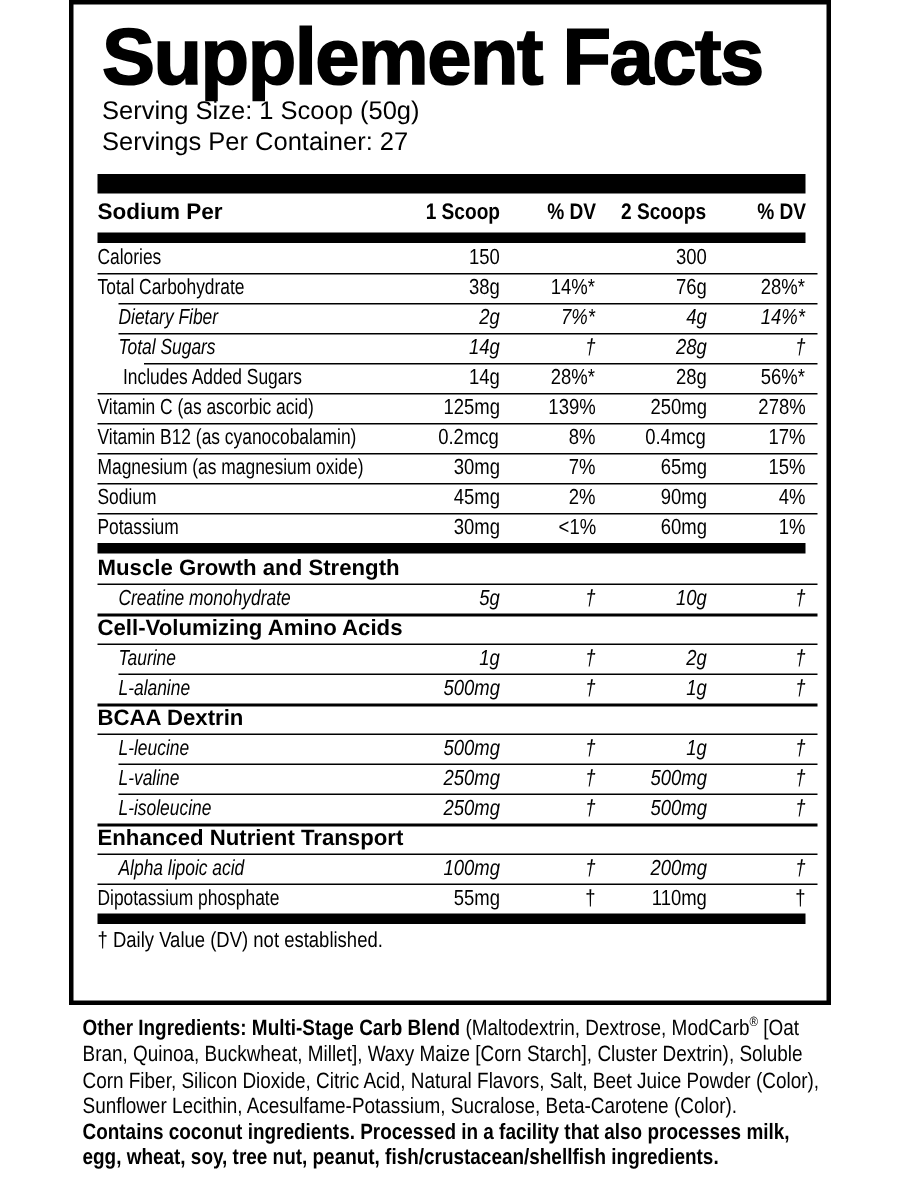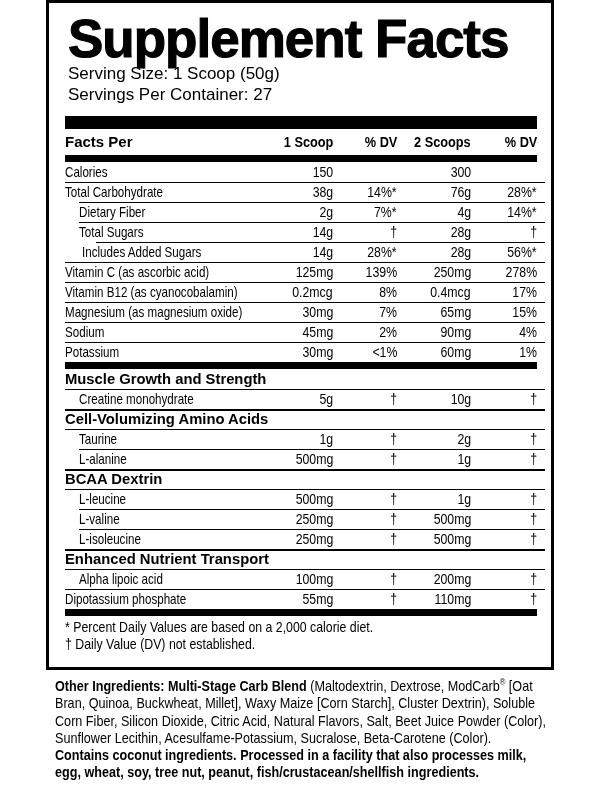--- a/index.html
+++ b/index.html
@@ -26,21 +26,21 @@
   .bar { background: #000; margin: 0 14px 0 16px; }
   .bar-lg { height: 13px; margin-top: 11px; }
   .bar-md { height: 7px; }
   .hdr, .row { position: relative; padding-left: 16px; padding-right: 14px; white-space: nowrap; }
   .hdr { height: 26px; line-height: 26px; font-size: 15px; font-weight: bold; }
   .row { height: 20px; line-height: 20px; font-size: 14.5px; }
   .row::before {
     content: ""; position: absolute; top: 0; left: 16px; right: 6px;
     height: 1px; background: #000;
   }
-  .row.ind1 { padding-left: 30px; }
+  .row.ind1 { padding-left: 30px; font-style: italic; }
   .row.ind1::before { left: 30px; }
   .row.ind2 { padding-left: 33px; }
   .row.ind2::before { left: 47px; }
   .row.fl::before { left: 16px; }
   .row.nl::before { display: none; }
   .row.thick::before { height: 2px; }
   .lbl { display: inline-block; transform: scaleX(0.8); transform-origin: 0 50%; white-space: nowrap; }
   .row.sec .lbl { font-weight: bold; transform: none; font-size: 14.8px; }
   .v {
     position: absolute; top: 0; white-space: nowrap;
@@ -63,21 +63,21 @@
 <body>
 
 <div class="panel">
   <div class="title">Supplement Facts</div>
   <div class="serving">Serving Size: 1 Scoop (50g)</div>
   <div class="serving">Servings Per Container: 27</div>
 
   <div class="bar bar-lg"></div>
 
   <div class="hdr">
-    <span>Facts Per</span>
+    <span>Sodium Per</span>
     <span class="v v1">1 Scoop</span>
     <span class="v v2">% DV</span>
     <span class="v v3">2 Scoops</span>
     <span class="v v4">% DV</span>
   </div>
 
   <div class="bar bar-md"></div>
 
   <div class="row ind0 nl">
     <span class="lbl">Calories</span>
@@ -217,18 +217,17 @@
     <span class="lbl">Dipotassium phosphate</span>
     <span class="v v1">55mg</span>
     <span class="v v2">†</span>
     <span class="v v3">110mg</span>
     <span class="v v4">†</span>
   </div>
 
   <div class="bar bar-md"></div>
 
   <div class="footnotes">
-    <div><span class="fscale">* Percent Daily Values are based on a 2,000 calorie diet.</span></div>
     <div><span class="fscale">† Daily Value (DV) not established.</span></div>
   </div>
 </div>
 
 <p class="other"><b>Other Ingredients: Multi-Stage Carb Blend</b><span> (Maltodextrin, Dextrose, ModCarb</span><sup>®</sup><span> [Oat Bran, Quinoa, Buckwheat, Millet], Waxy Maize [Corn Starch], Cluster Dextrin), Soluble Corn Fiber, Silicon Dioxide, Citric Acid, Natural Flavors, Salt, Beet Juice Powder (Color), Sunflower Lecithin, Acesulfame-Potassium, Sucralose, Beta-Carotene (Color). </span><b>Contains coconut ingredients. Processed in a facility that also processes milk, egg, wheat, soy, tree nut, peanut, fish/crustacean/shellfish ingredients.</b></p>
 
 </body></html>

